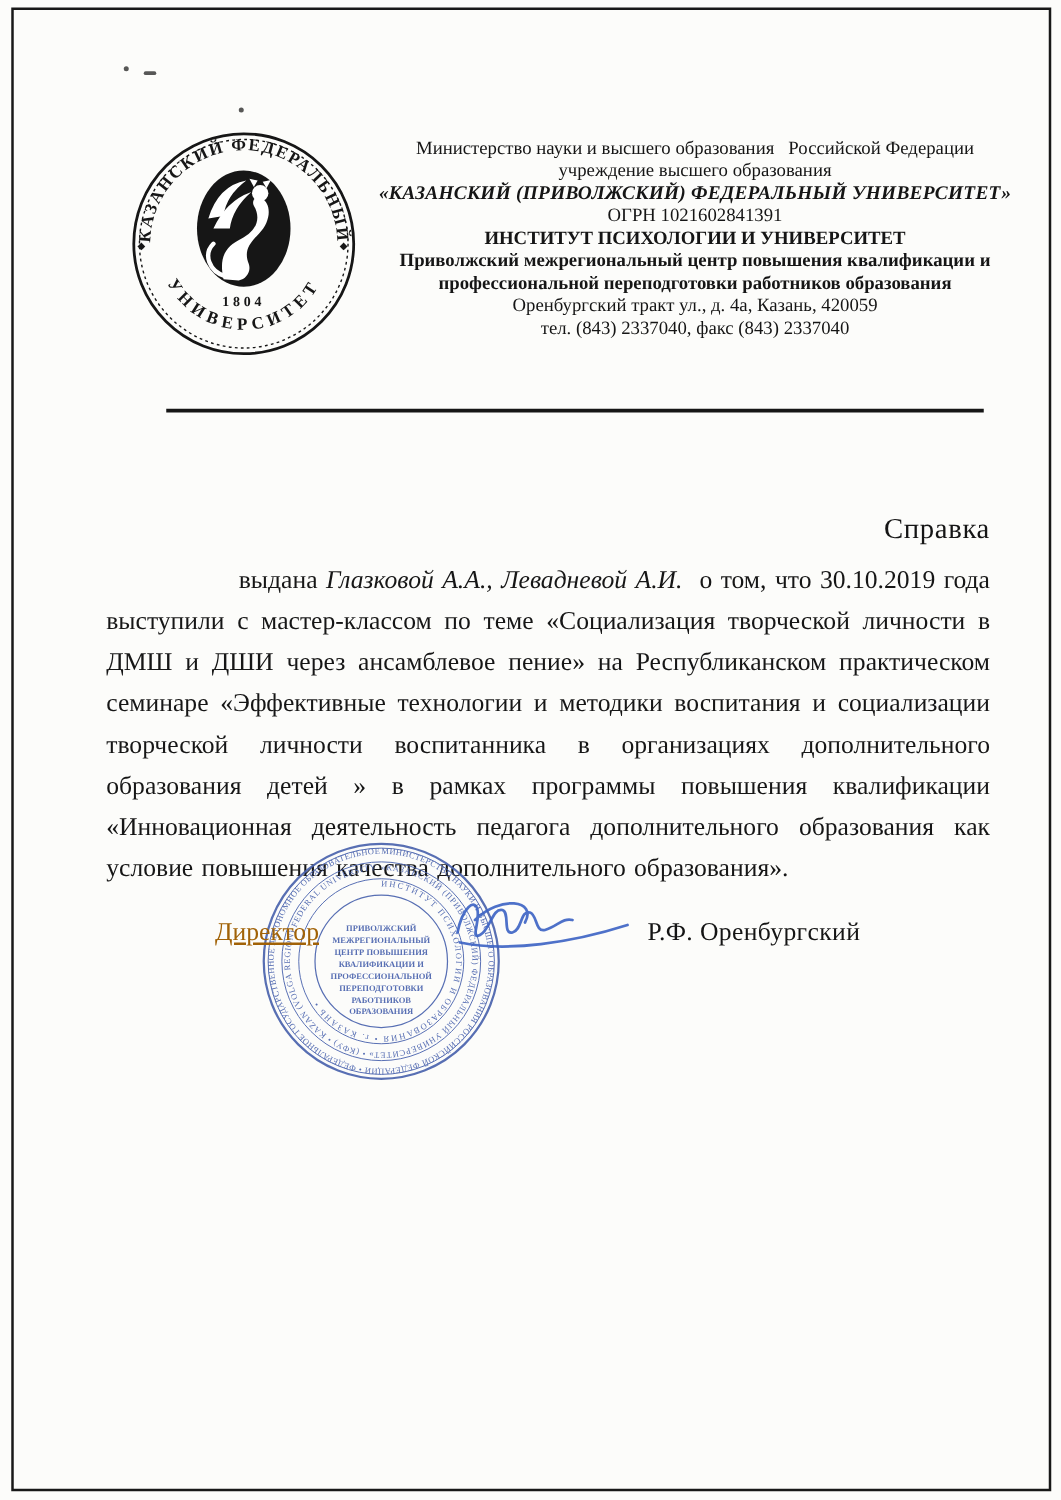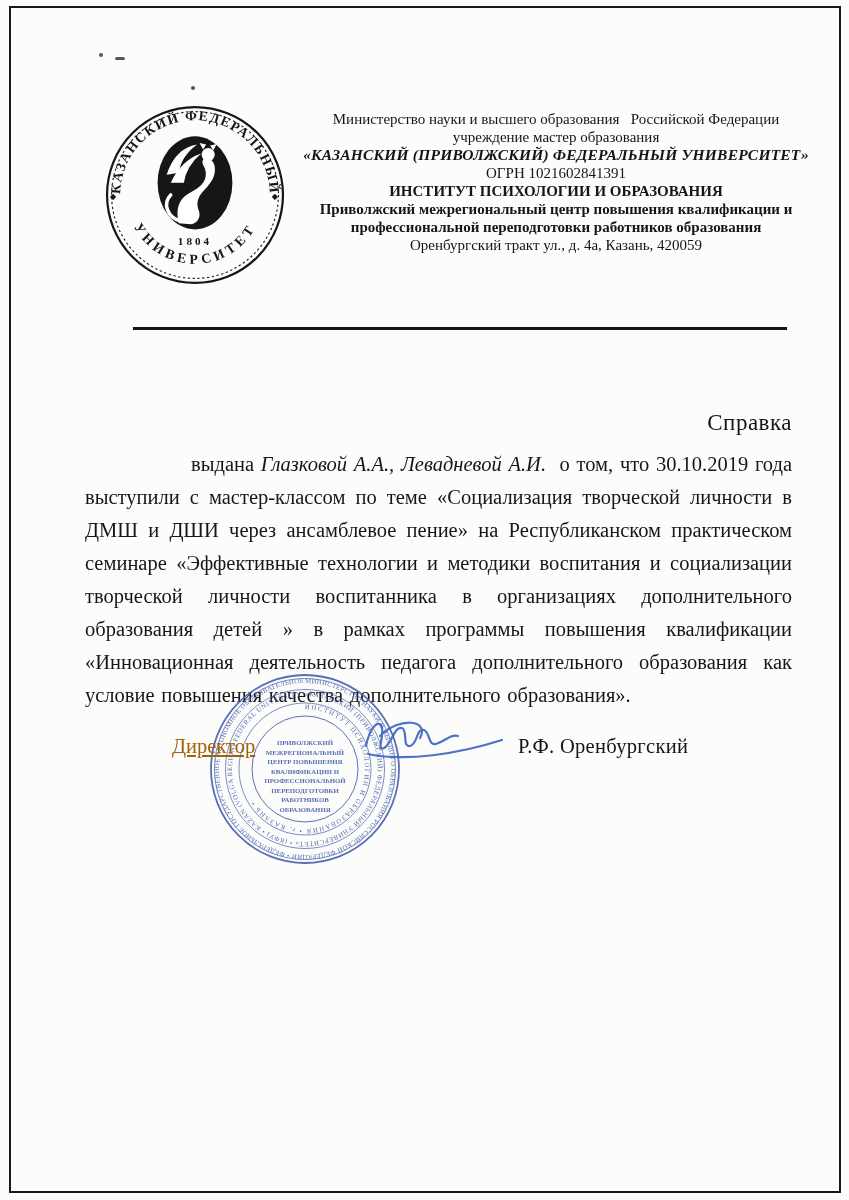--- a/index.html
+++ b/index.html
@@ -97,27 +97,28 @@
         <path d="M 98 45 l -3.5 -6.5 l 6.5 1.5 z" fill="#fff"></path>
         <path d="M 108 46 l 3.5 -6.5 l -6.5 1.5 z" fill="#fff"></path>
         <path d="M 76 116 C 62 112 58 98 66 90" stroke="#fff" stroke-width="3.5" fill="none" stroke-linecap="round"></path>
       </g>
       <text x="90" y="139" text-anchor="middle" font-size="11" font-weight="bold" letter-spacing="3" fill="#161616" font-family="Liberation Serif, serif">1804</text>
     </svg>
   </div>
 
   <div class="header-block">
     <span class="h-line">Министерство науки и высшего образования&nbsp;&nbsp; Российской Федерации</span>
-    <span class="h-line">учреждение мастер образования</span>
+    <span class="h-line">учреждение высшего образования</span>
     <span class="h-line h-bold h-univ">«КАЗАНСКИЙ (ПРИВОЛЖСКИЙ) ФЕДЕРАЛЬНЫЙ УНИВЕРСИТЕТ»</span>
     <span class="h-line">ОГРН 1021602841391</span>
-    <span class="h-line h-bold">ИНСТИТУТ ПСИХОЛОГИИ И ОБРАЗОВАНИЯ</span>
+    <span class="h-line h-bold">ИНСТИТУТ ПСИХОЛОГИИ И УНИВЕРСИТЕТ</span>
     <span class="h-line h-bold">Приволжский межрегиональный центр повышения квалификации и</span>
     <span class="h-line h-bold">профессиональной переподготовки работников образования</span>
     <span class="h-line">Оренбургский тракт ул., д. 4а, Казань, 420059</span>
+    <span class="h-line">тел. (843) 2337040, факс (843) 2337040</span>
   </div>
 
   <div class="rule"></div>
 
   <div class="doc-title">Справка</div>
 
   <div class="doc-body">
     <span>выдана </span><span class="names">Глазковой А.А., Левадневой А.И.</span><span>&nbsp; о том, что 30.10.2019 года выступили с мастер-классом по теме «Социализация творческой личности в ДМШ и ДШИ через ансамблевое пение» на Республиканском практическом семинаре «Эффективные технологии и методики воспитания и социализации творческой личности воспитанника в организациях дополнительного образования детей » в рамках программы повышения квалификации «Инновационная деятельность педагога дополнительного образования как условие повышения качества дополнительного образования».</span>
   </div>
 

